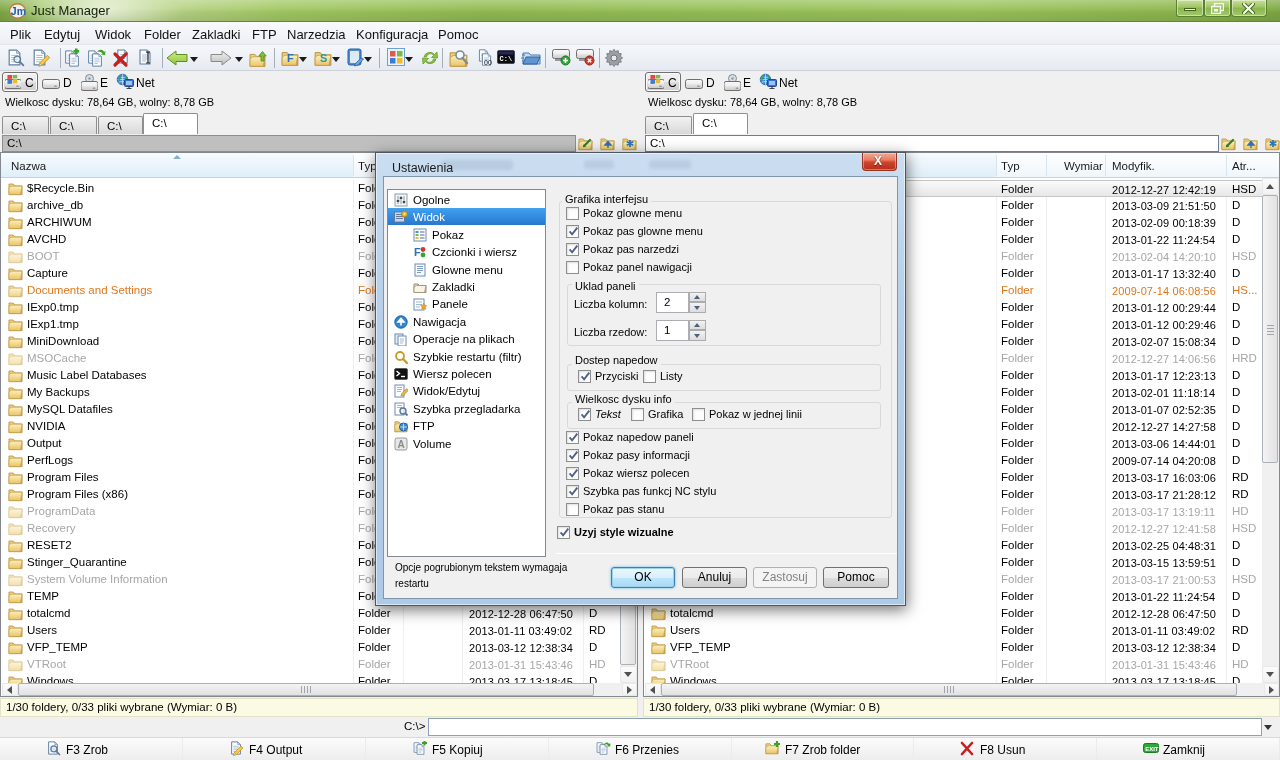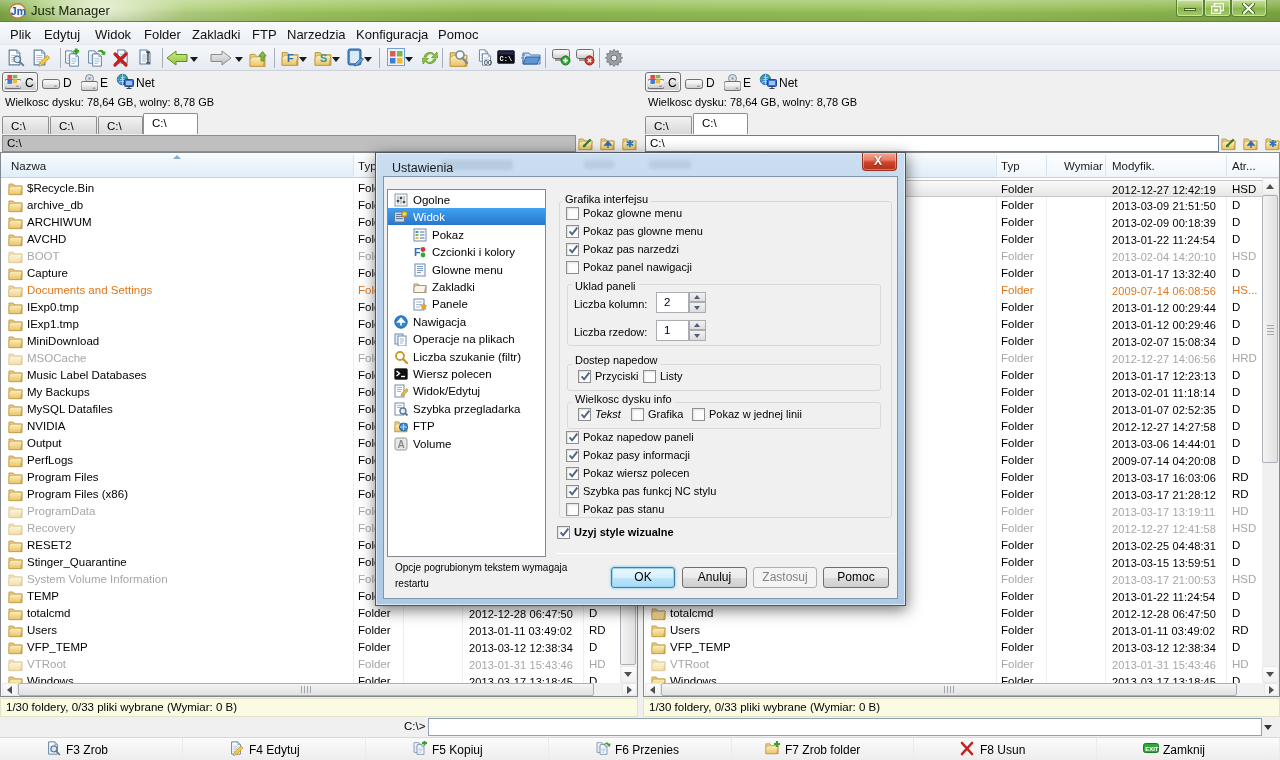--- a/index.html
+++ b/index.html
@@ -1033,21 +1033,21 @@
 <svg class="fnic" style="left:46px" width="16" height="16" viewBox="0 0 16 16">
       <use href="#page" width="14" height="14"></use>
       <use href="#mag" x="3" y="3" width="12" height="12"></use>
     </svg>
 <div class="fntxt" style="left:66px">F3 Zrob</div>
 <div class="fncell" style="left:183px;width:183px"></div>
 <svg class="fnic" style="left:229px" width="16" height="16" viewBox="0 0 16 16">
       <use href="#page" width="14" height="14"></use>
       <use href="#pencil" x="3" y="3" width="13" height="13"></use>
     </svg>
-<div class="fntxt" style="left:249px">F4 Edytuj</div>
+<div class="fntxt" style="left:249px">F4 Output</div>
 <div class="fncell" style="left:366px;width:183px"></div>
 <svg class="fnic" style="left:412px" width="16" height="16" viewBox="0 0 16 16">
       <use href="#page" x="0" y="1" width="11" height="11"></use>
       <use href="#page" x="3" y="3" width="11" height="11"></use>
       <path d="M10 2 h5 M12.5 0 v4.5" stroke="#3BA226" stroke-width="2"></path>
     </svg>
 <div class="fntxt" style="left:432px">F5 Kopiuj</div>
 <div class="fncell" style="left:549px;width:183px"></div>
 <svg class="fnic" style="left:595px" width="16" height="16" viewBox="0 0 16 16">
       <use href="#page" x="0" y="1" width="11" height="11"></use>
@@ -1112,21 +1112,21 @@
             <path d="M7 4 h4.5 M7 7 h4.5 M7 10 h4.5" stroke="#4D6E96" stroke-width="1.2"></path>
           </svg>
           <div class="tx" style="left:44px">Pokaz</div>
         </div>
 <div class="ti" style="top:54px">
           <svg class="ic" style="left:25px" width="14" height="14" viewBox="0 0 14 14">
             <text x="1" y="11" font-size="11" font-weight="bold" fill="#2F6FB4">F</text>
             <circle cx="10" cy="4.5" r="2.4" fill="#D23A2E"></circle>
             <circle cx="10" cy="10" r="2.4" fill="#2FA838"></circle>
           </svg>
-          <div class="tx" style="left:44px">Czcionki i kolory</div>
+          <div class="tx" style="left:44px">Czcionki i wiersz</div>
         </div>
 <div class="ti" style="top:72px">
           <svg class="ic" style="left:25px" width="14" height="14" viewBox="0 0 14 14">
             <rect x="2" y="1" width="10" height="12" fill="#F7FAFC" stroke="#6C8CB0"></rect>
             <path d="M4 3.5 h6 M4 5.5 h6 M4 7.5 h6 M4 9.5 h4" stroke="#7E9CBC" stroke-width="1"></path>
           </svg>
           <div class="tx" style="left:44px">Glowne menu</div>
         </div>
 <div class="ti" style="top:89px">
           <svg class="ic" style="left:25px" width="14" height="14" viewBox="0 0 14 14">
@@ -1156,21 +1156,21 @@
             <rect x="4" y="4" width="8" height="10" fill="#fff" stroke="#6C8CB0"></rect>
             <path d="M6 7 h4 M6 9 h4 M6 11 h3" stroke="#9FB8CE"></path>
           </svg>
           <div class="tx" style="left:25px">Operacje na plikach</div>
         </div>
 <div class="ti" style="top:159px">
           <svg class="ic" style="left:6px" width="14" height="14" viewBox="0 0 14 14">
             <circle cx="6" cy="6" r="4" fill="none" stroke="#C89B28" stroke-width="1.8"></circle>
             <path d="M9 9 L13 13" stroke="#C89B28" stroke-width="2.4" stroke-linecap="round"></path>
           </svg>
-          <div class="tx" style="left:25px">Liczba szukanie (filtr)</div>
+          <div class="tx" style="left:25px">Szybkie restartu (filtr)</div>
         </div>
 <div class="ti" style="top:176px">
           <svg class="ic" style="left:6px" width="14" height="14" viewBox="0 0 14 14">
             <rect x="0.5" y="1.5" width="13" height="11" rx="1.5" fill="#101010" stroke="#5E5E5E"></rect>
             <path d="M2.5 4 l3 2.5 -3 2.5" stroke="#fff" stroke-width="1.4" fill="none"></path>
             <path d="M7 9.5 h4" stroke="#fff" stroke-width="1.4"></path>
           </svg>
           <div class="tx" style="left:25px">Wiersz polecen</div>
         </div>
 <div class="ti" style="top:193px">

